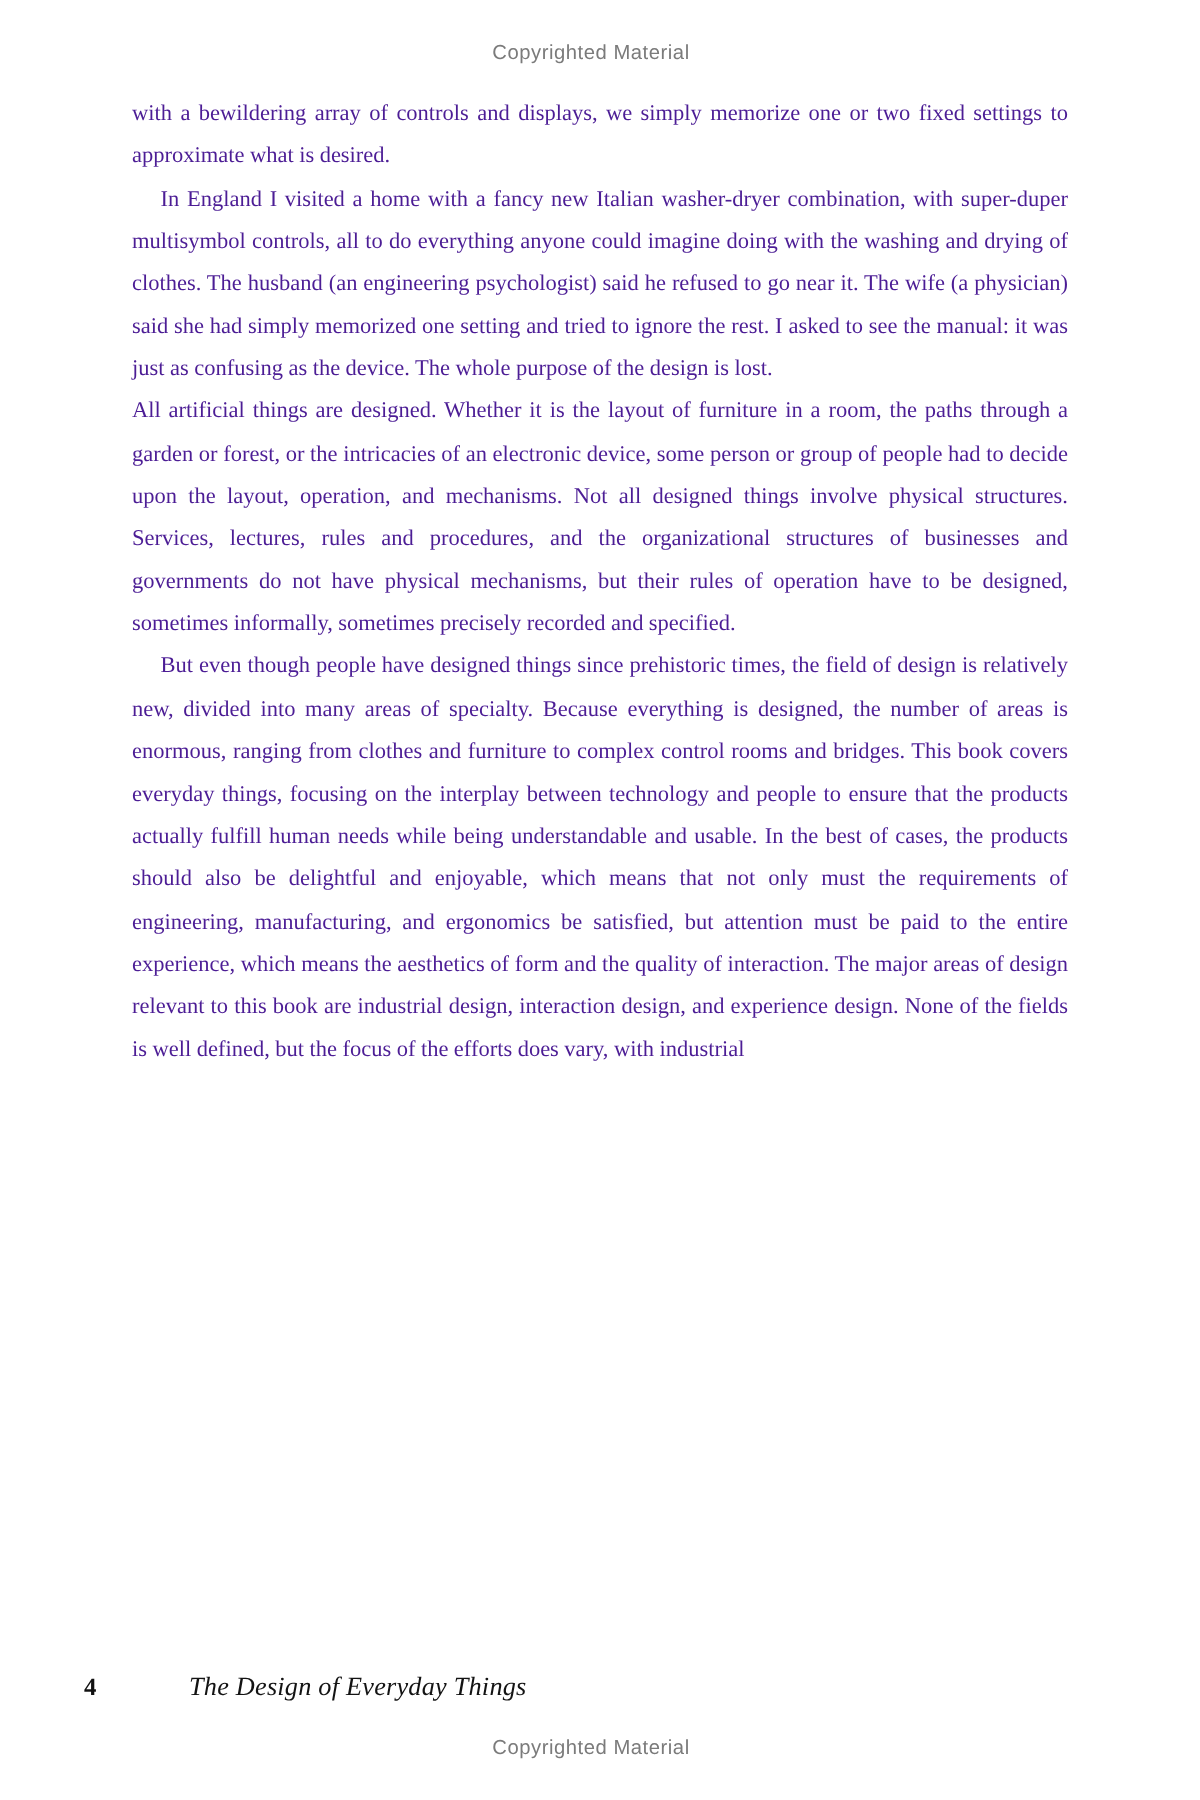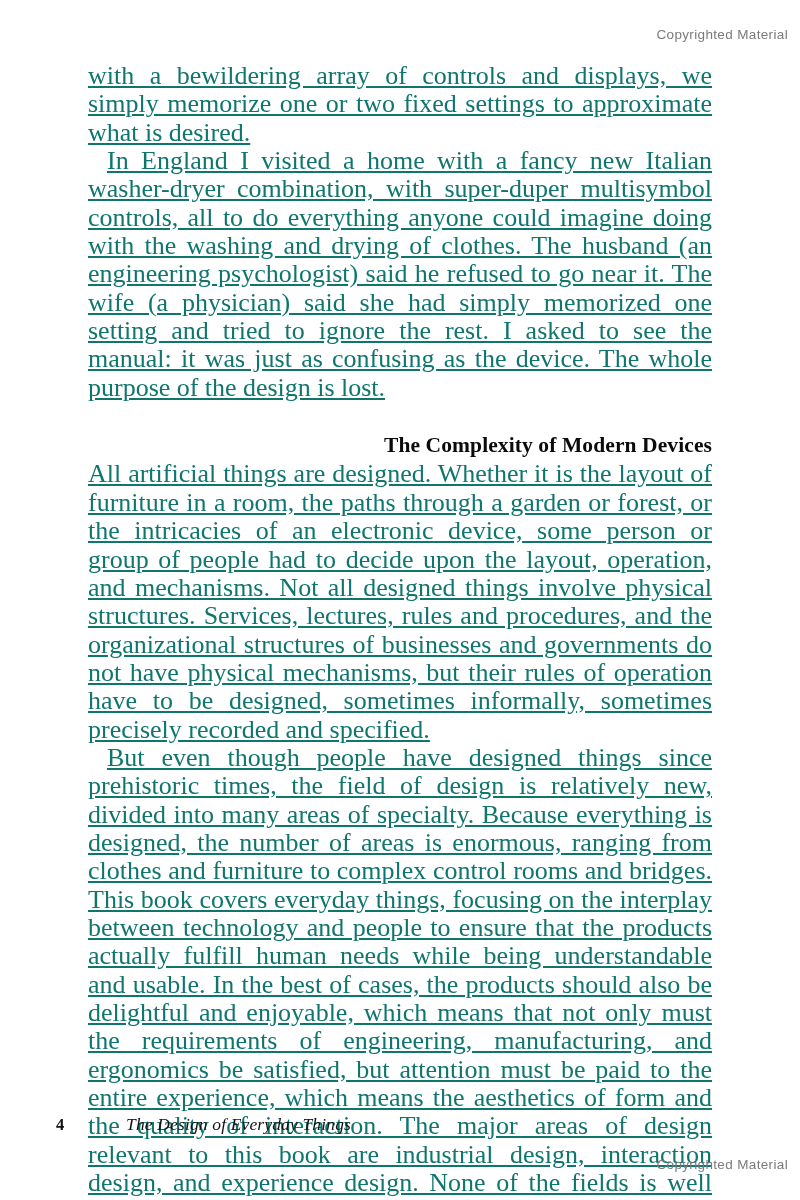--- a/index.html
+++ b/index.html
@@ -22,50 +22,49 @@
     width: 800px;
     height: 1200px;
     background: #ffffff;
   }
 
   
   .watermark {
     position: absolute;
     left: 0;
     width: 788px;
-    text-align: right;
+    text-align: center;
     font-family: "Liberation Sans", "DejaVu Sans", sans-serif;
     font-size: 13.5px;
     letter-spacing: 0.35px;
     color: #7b7b7b;
     font-weight: 400;
     white-space: nowrap;
   }
   .watermark-top { top: 27px; }
   .watermark-bottom { top: 1157px; }
 
   
   .text-column {
     position: absolute;
     left: 88px;
     top: 62px;
     width: 624px;
   }
 
   p.body-text {
     margin: 0;
-    font-size: 26px;
+    font-size: 15px;
     line-height: 28.35px;
     text-align: justify;
     text-justify: inter-word;
     -webkit-hyphens: none;
     hyphens: none;
     word-spacing: -0.1px;
-    color: #0f766e;
-    text-decoration: underline;
+    color: #4c1d95;
   }
   p.body-text.indent {
     text-indent: 19px;
   }
 
   
   h2.section-heading {
     margin: 0;
     padding: 0;
     font-size: 21.5px;
@@ -111,23 +110,20 @@
 <div class="page">
 
   <div class="watermark watermark-top">Copyrighted Material</div>
 
   <div class="text-column">
 
     <p class="body-text">with a bewildering array of controls and displays, we simply memorize one or two fixed settings to approximate what is desired.</p>
 
     <p class="body-text indent">In England I visited a home with a fancy new Italian washer-dryer combination, with super-duper multisymbol controls, all to do everything anyone could imagine doing with the washing and drying of clothes. The husband (an engineering psychologist) said he refused to go near it. The wife (a physician) said she had simply memorized one setting and tried to ignore the rest. I asked to see the manual: it was just as confusing as the device. The whole purpose of the design is lost.</p>
 
-    <div class="heading-block">
-      <h2 class="section-heading">The Complexity of Modern Devices</h2>
-    </div>
 
     <p class="body-text">All artificial things are designed. Whether it is the layout of furniture in a room, the paths through a garden or forest, or the intricacies of an electronic device, some person or group of people had to decide upon the layout, operation, and mechanisms. Not all designed things involve physical structures. Services, lectures, rules and procedures, and the organizational structures of businesses and governments do not have physical mechanisms, but their rules of operation have to be designed, sometimes informally, sometimes precisely recorded and specified.</p>
 
     <p class="body-text indent">But even though people have designed things since prehistoric times, the field of design is relatively new, divided into many areas of specialty. Because everything is designed, the number of areas is enormous, ranging from clothes and furniture to complex control rooms and bridges. This book covers everyday things, focusing on the interplay between technology and people to ensure that the products actually fulfill human needs while being understandable and usable. In the best of cases, the products should also be delightful and enjoyable, which means that not only must the requirements of engineering, manufacturing, and ergonomics be satisfied, but attention must be paid to the entire experience, which means the aesthetics of form and the quality of interaction. The major areas of design relevant to this book are industrial design, interaction design, and experience design. None of the fields is well defined, but the focus of the efforts does vary, with industrial</p>
 
   </div>
 
   <div class="folio">
     <span class="folio-number">4</span>
     <span class="folio-title">The Design of Everyday Things</span>

